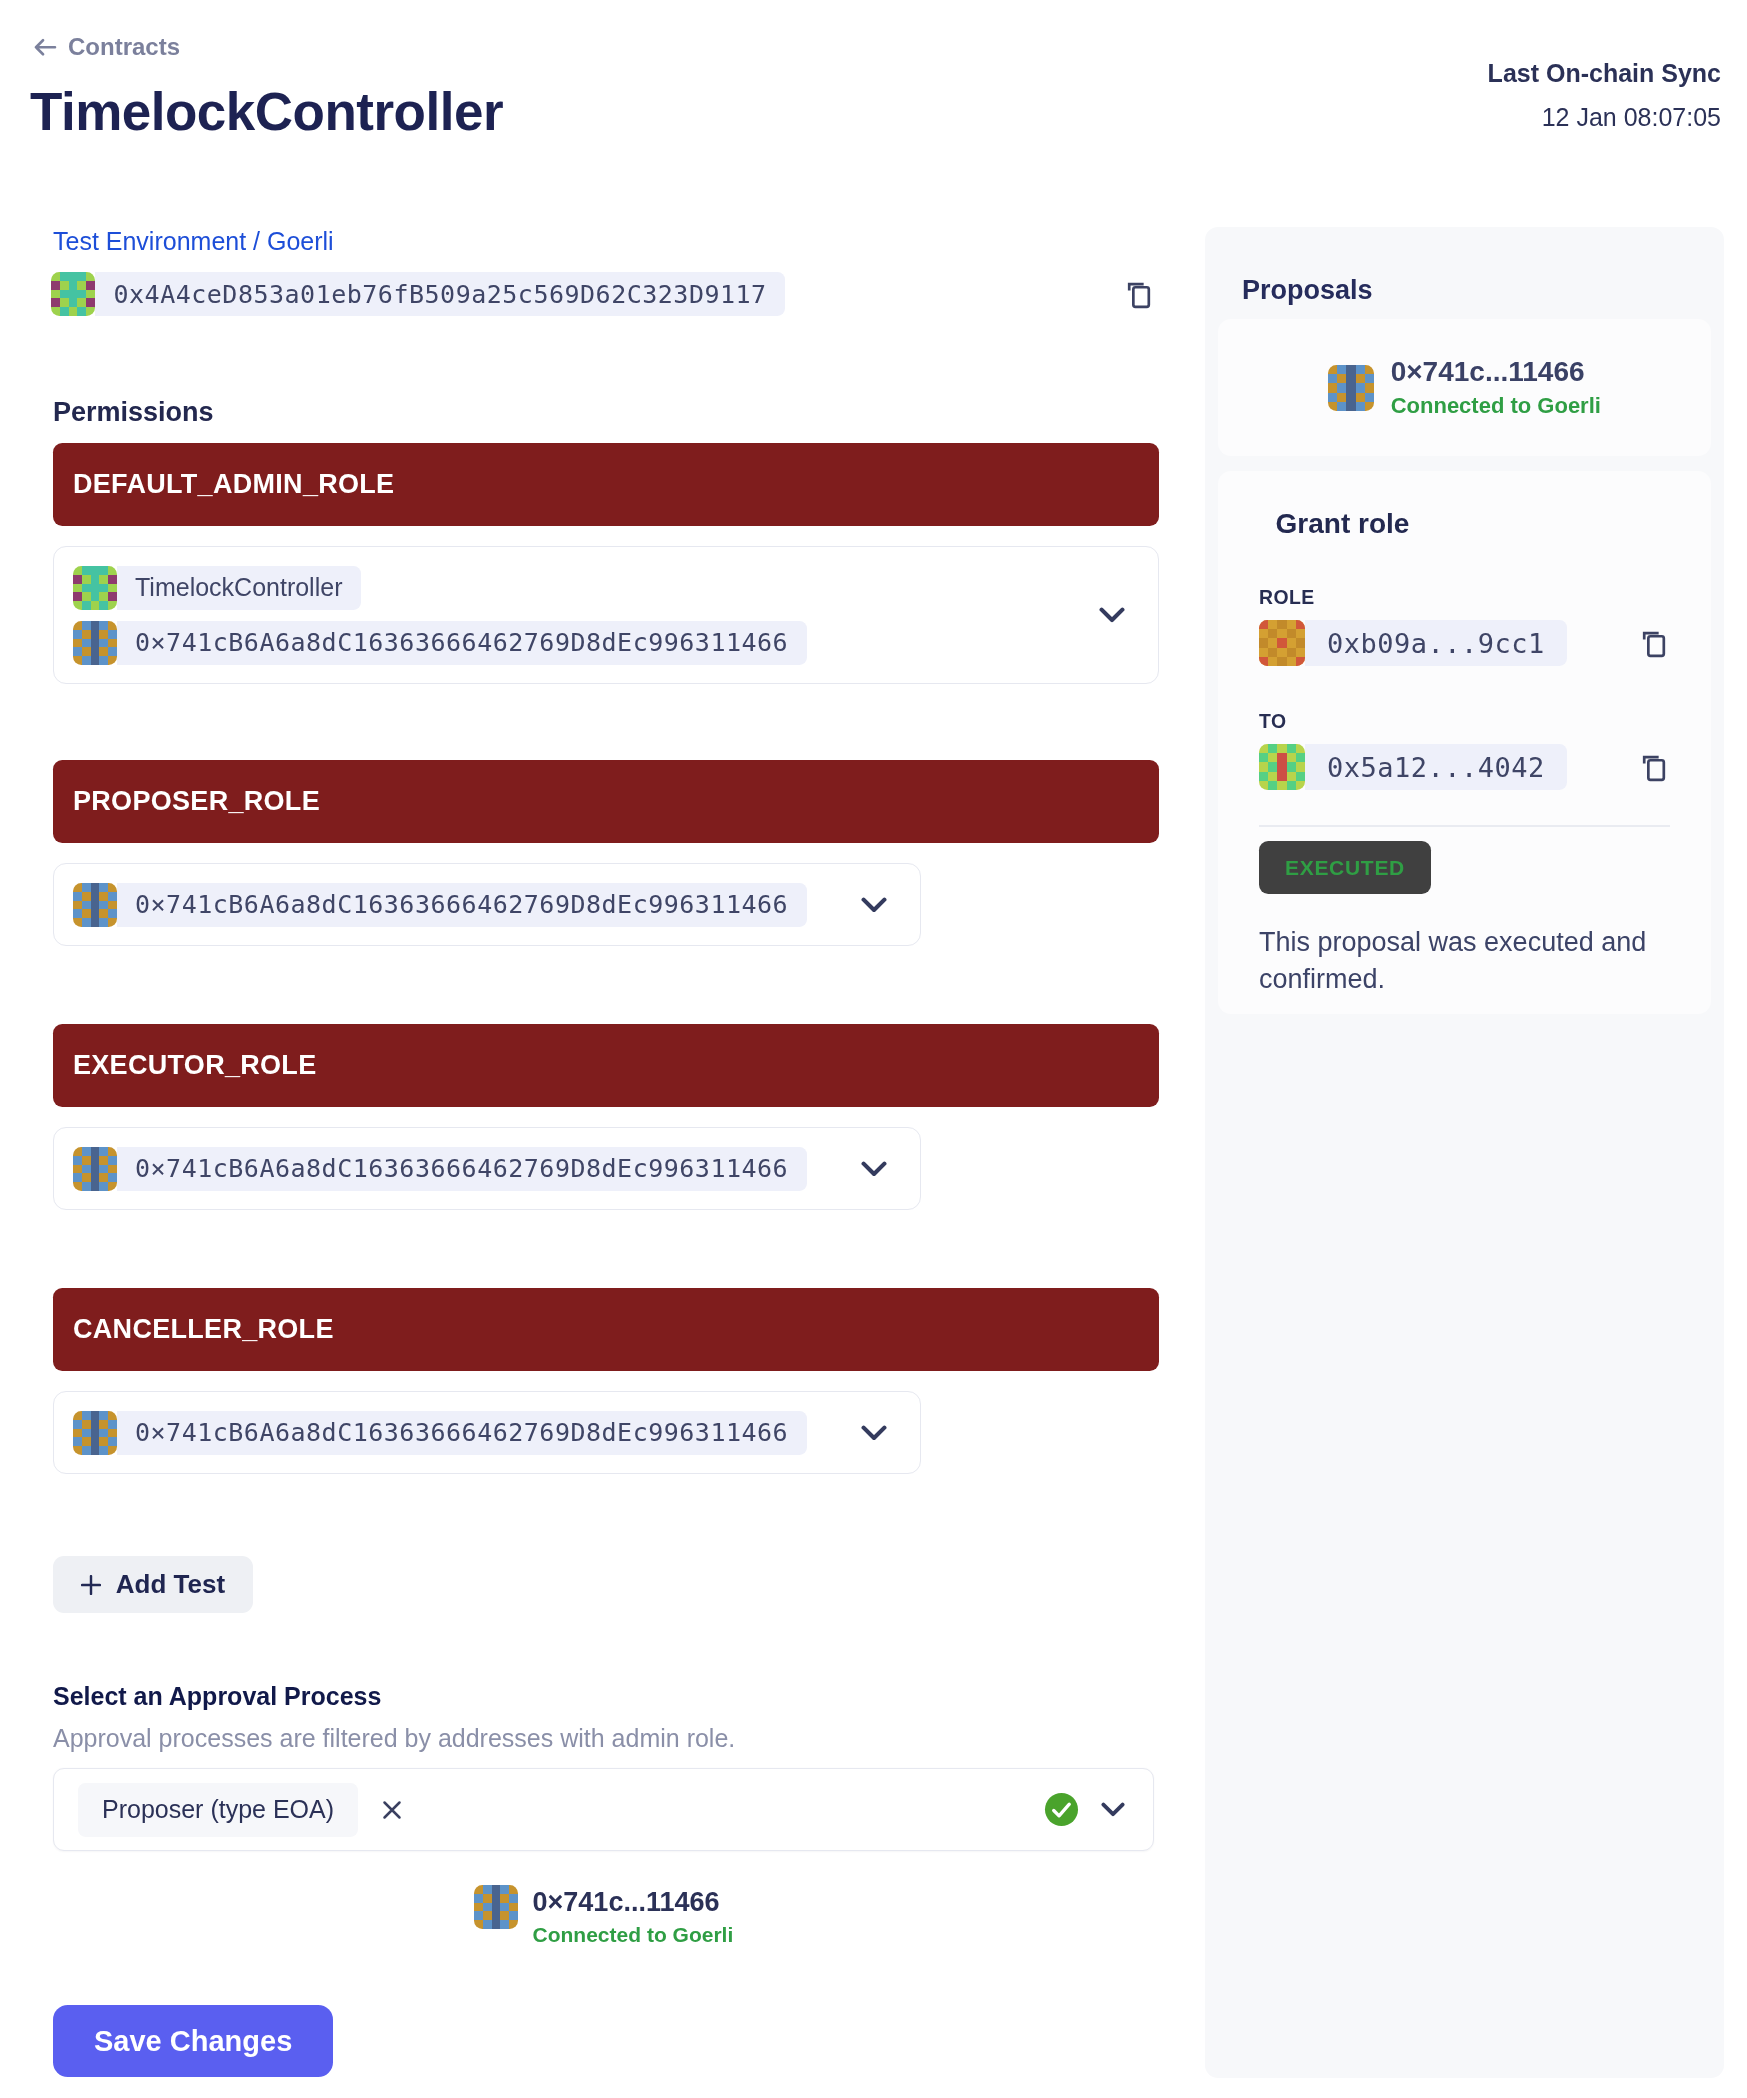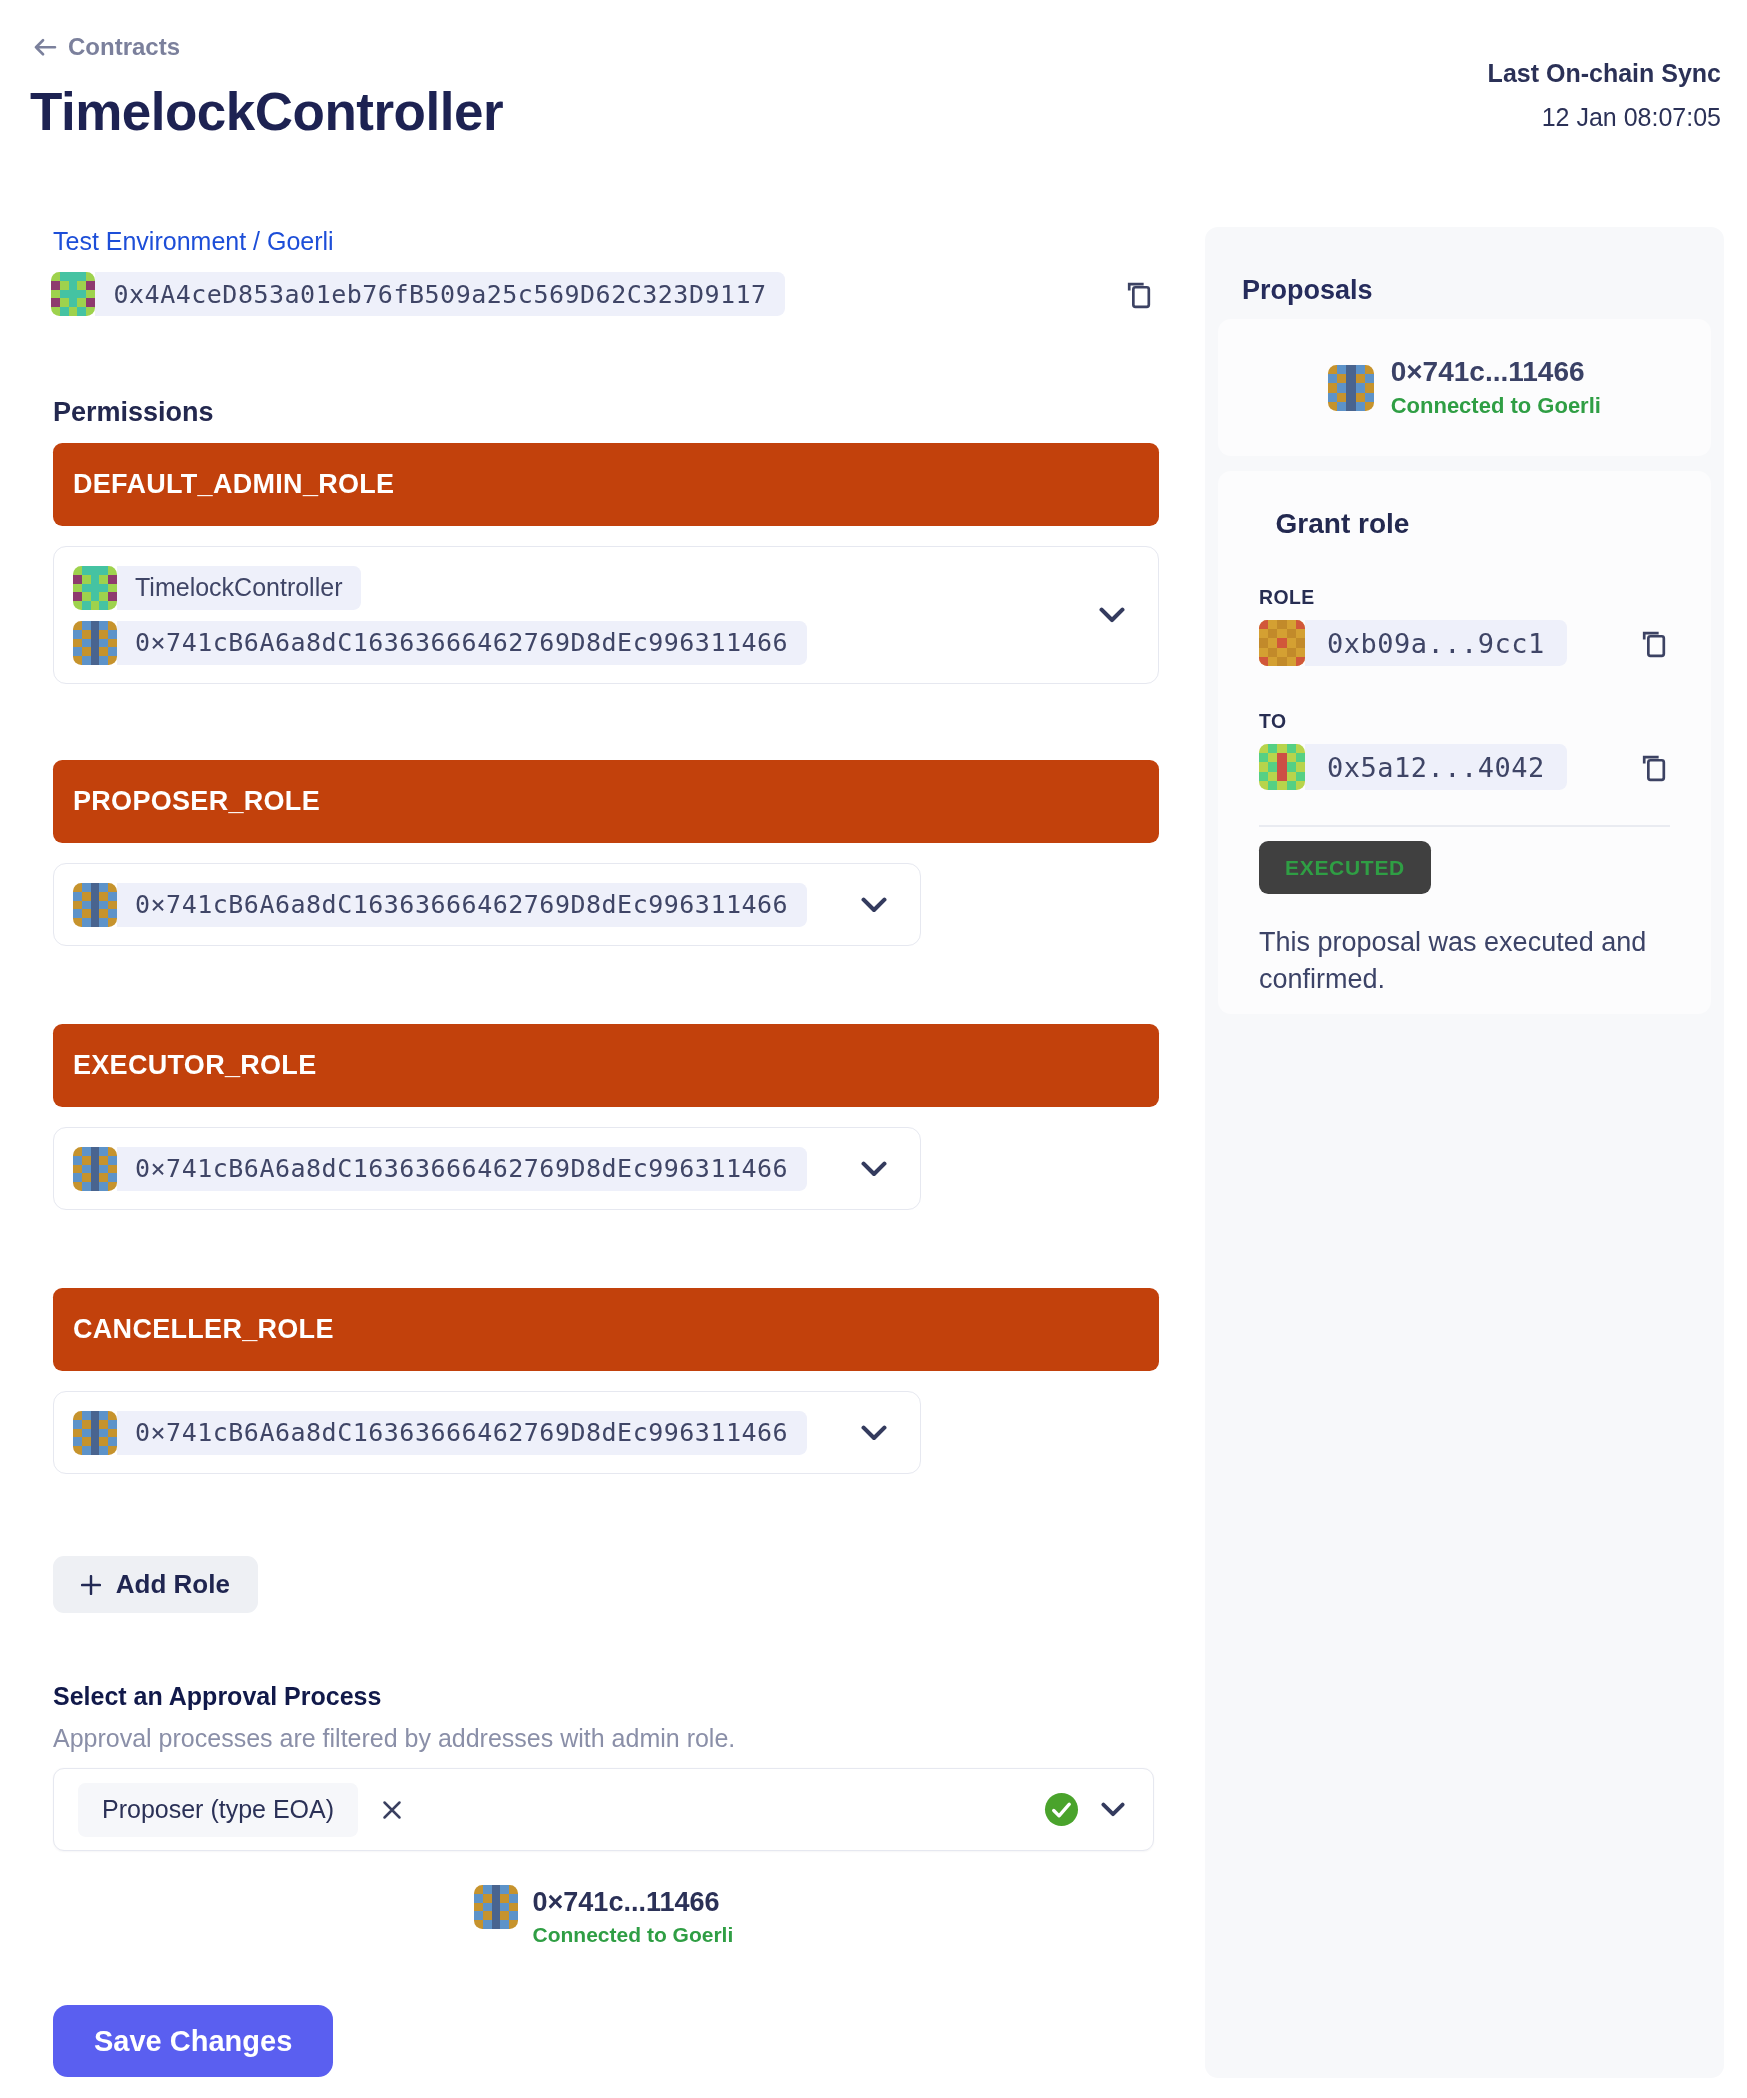--- a/index.html
+++ b/index.html
@@ -23,21 +23,21 @@
   .blockie svg { display:block; }
   .chip { display:inline-flex; align-items:center; height:44px; background:#eef0fa; border-radius:0 7.4px 7.4px 0;
           padding:0 18.5px; font-size:25px; color:#3f4566; }
   .mono { font-family:"DejaVu Sans Mono", monospace; letter-spacing:0.5px; }
   .copy-btn { background:none; border:none; cursor:pointer; padding:0; line-height:0; }
 
   
   .permissions-heading { position:absolute; left:53px; top:397px; font-size:27px; font-weight:700; color:#23284f; }
   .roles-area { position:absolute; left:53px; top:0; width:1106px; }
   .role-section { position:absolute; left:0; width:1106px; }
-  .role-bar { height:83px; background:#c2410c; border-radius:9.2px; display:flex; align-items:center;
+  .role-bar { height:83px; background:#7f1d1d; border-radius:9.2px; display:flex; align-items:center;
               padding-left:20px; color:#ffffff; font-size:27px; font-weight:700; letter-spacing:0.3px; }
   .role-card { margin-top:20px; background:#ffffff; border:1.8px solid #e6e8f0; border-radius:13px;
                display:flex; align-items:center; padding:18.5px 28px 18.5px 18.5px; }
   .role-card.narrow { width:868px; }
   .role-members { flex:1; display:flex; flex-direction:column; gap:11px; }
   .member-row { display:flex; align-items:center; }
   .member-chip { display:inline-flex; align-items:center; height:44px; background:#eef0fa; border-radius:0 7.4px 7.4px 0;
                  padding:0 18.5px; font-size:25px; color:#3f4566; }
   .chevron-btn { background:none; border:none; cursor:pointer; padding:5.5px; line-height:0; }
 
@@ -304,21 +304,21 @@
         </div>
       </section>
     </div>
 
   <button class="add-role-btn">
     <span style="line-height:0;">
       <svg width="20" height="20" viewBox="0 0 18 18">
           <path d="M9 1 V17 M1 9 H17" stroke="#232a55" stroke-width="2.2" stroke-linecap="round"></path>
         </svg>
     </span>
-    <span>Add Role</span>
+    <span>Add Test</span>
   </button>
 
   <div class="approval-heading">Select an Approval Process</div>
   <div class="approval-subtitle">Approval processes are filtered by addresses with admin role.</div>
 
   <div class="select-box">
     <span class="selected-chip">Proposer (type EOA)</span>
     <button class="chip-remove">
       <svg width="20" height="20" viewBox="0 0 16 16">
           <path d="M2 2 L14 14 M14 2 L2 14" stroke="#3a4060" stroke-width="2" stroke-linecap="round"></path>

